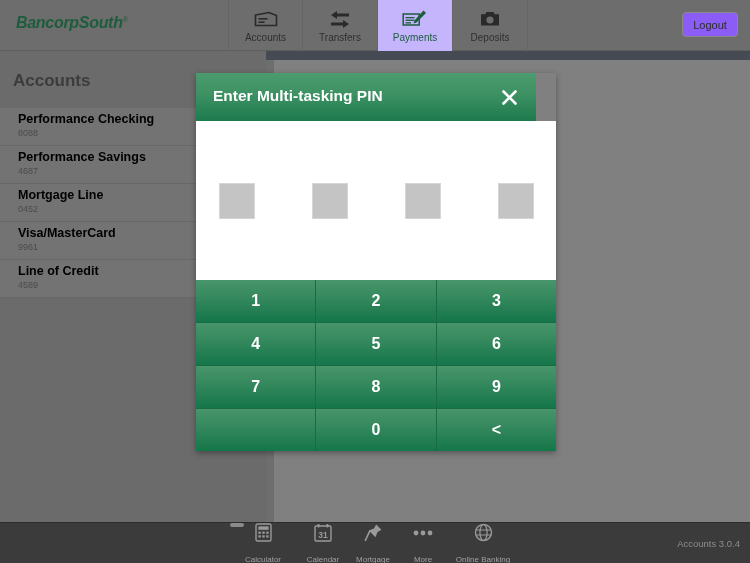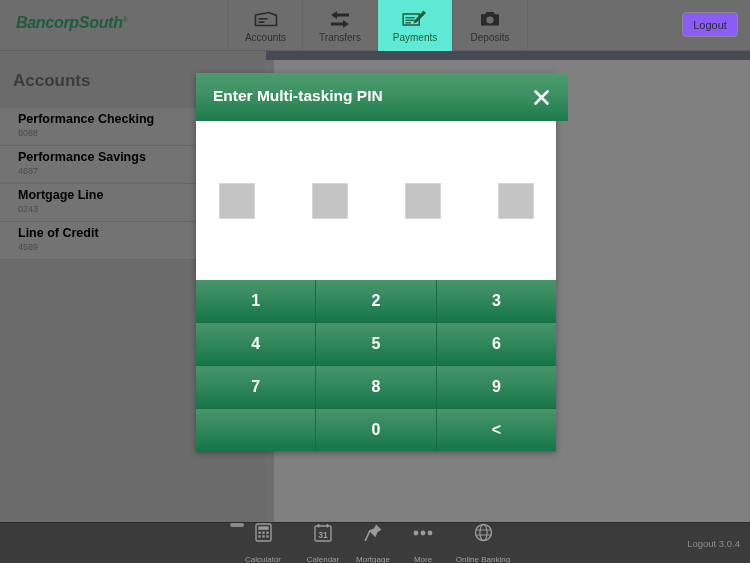--- a/index.html
+++ b/index.html
@@ -64,21 +64,21 @@
     display: flex;
     align-items: center;
     justify-content: center;
   }
   .tab .tlabel {
     font-size: 10px;
     margin-top: 2px;
     color: #2f2f2f;
   }
   .tab.active {
-    background: #5eead4;
+    background: #c4b5fd;
     align-items: center;
   }
   .tab.active .tlabel { color: #1d5c3c; }
 
   #logout-btn {
     position: absolute;
     right: 12px; top: 12px;
     width: 56px; height: 25px;
     border: 1px solid #8a8a8a;
     border-radius: 4px;
@@ -183,21 +183,21 @@
   
   #modal {
     position: absolute;
     left: 196px; top: 73px;
     width: 360px;
     height: 378px;
     box-shadow: 0 2px 6px rgba(0,0,0,0.35);
   }
   #modal-header {
     position: relative;
-    width: 372px; height: 48px;
+    width: 340px; height: 48px;
     background: linear-gradient(to bottom, #4c9b6e 0%, #3d9163 45%, #1c7a4c 100%);
     box-sizing: border-box;
   }
   #modal-title {
     position: absolute;
     left: 17px; top: 14px;
     font-size: 15.5px;
     font-weight: bold;
     color: #ffffff;
   }
@@ -381,22 +381,27 @@
         <div class="acct-num">8088</div>
         <div class="acct-bal">$1,99</div>
       </div>
       <div class="acct-row">
         <div class="acct-name">Performance Savings</div>
         <div class="acct-num">4687</div>
         <div class="acct-bal">$3</div>
       </div>
       <div class="acct-row">
         <div class="acct-name">Mortgage Line</div>
-        <div class="acct-num">0243</div>
+        <div class="acct-num">0452</div>
         <div class="acct-bal">$4</div>
+      </div>
+      <div class="acct-row">
+        <div class="acct-name">Visa/MasterCard</div>
+        <div class="acct-num">9961</div>
+        <div class="acct-bal">$</div>
       </div>
       <div class="acct-row">
         <div class="acct-name">Line of Credit</div>
         <div class="acct-num">4589</div>
         <div class="acct-bal">$4</div>
       </div>
     </div>
 </div>
 
 <div class="sep-line"></div>
@@ -494,14 +499,14 @@
         <span class="bicon">
           <svg width="19" height="19" viewBox="0 0 19 19">
             <circle cx="9.5" cy="9.5" r="8" fill="none" stroke="#9a9a9a" stroke-width="1.4"></circle>
             <ellipse cx="9.5" cy="9.5" rx="3.6" ry="8" fill="none" stroke="#9a9a9a" stroke-width="1.2"></ellipse>
             <path d="M1.8 7 L17.2 7 M1.8 12 L17.2 12" stroke="#9a9a9a" stroke-width="1.2"></path>
           </svg>
         </span>
         <span class="blabel">Online Banking</span>
       </div>
     </div>
-  <div id="version">Logout 3.0.4</div>
+  <div id="version">Accounts 3.0.4</div>
 </div>
 
 </body></html>

